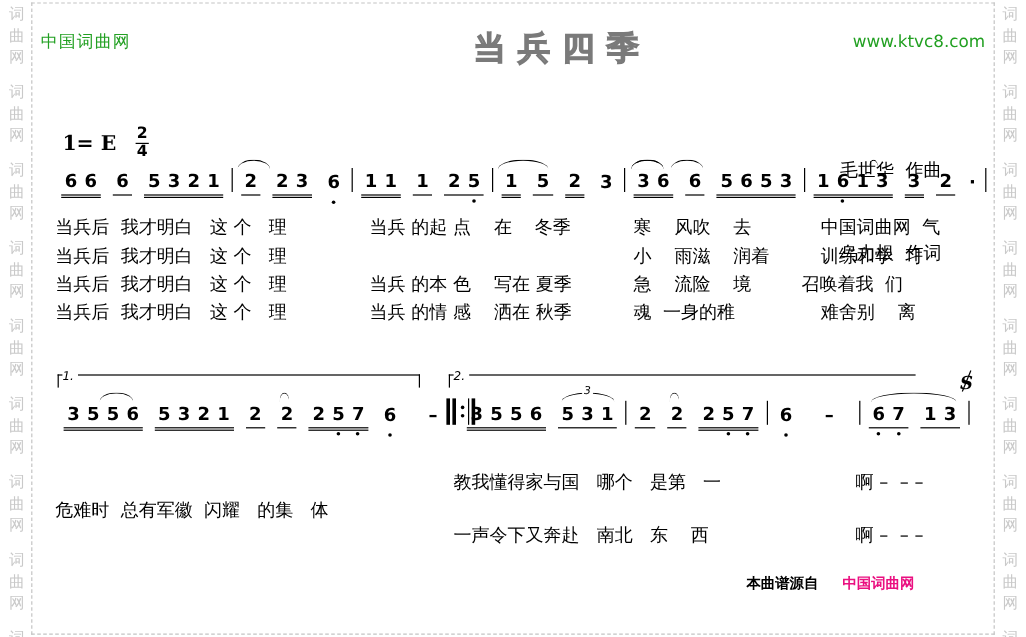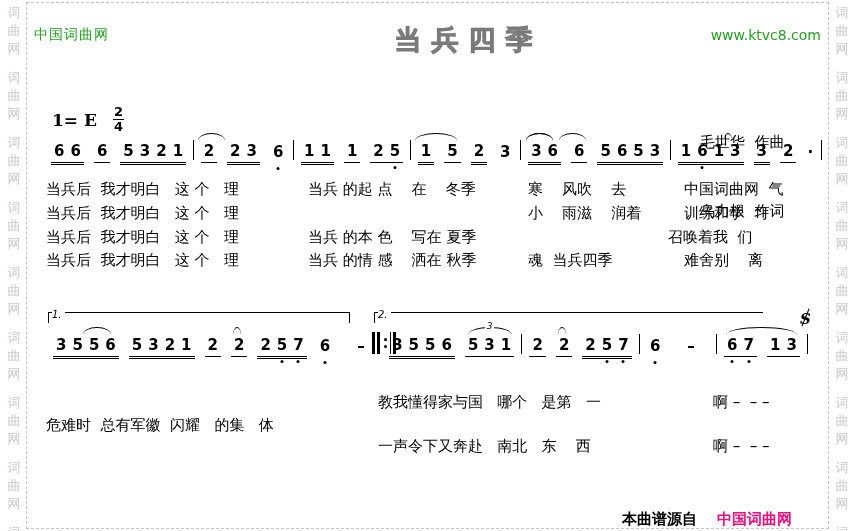--- a/index.html
+++ b/index.html
@@ -70,21 +70,21 @@
   .volta { position:absolute; height:10px; border-top:1px solid #000; border-left:1px solid #000; }
   .volta.v1 { left:48px;  top:312px; width:300px; border-right:1px solid #000; }
   .volta.v2 { left:374px; top:312px; width:388px; }
   .volta .lbl { position:absolute; left:3px; top:-4px; font-size:10px; font-style:italic;
                 line-height:12px; background:#fff; padding-right:3px; }
 
   
   .lyr { position:absolute; font-size:15px; white-space:pre;text-align:right; }
 
   
-  .footer { position:absolute; left:622px; top:478px; display:flex; font-size:15px; font-weight:bold;margin-top:32px; }
+  .footer { position:absolute; left:622px; top:478px; display:flex; font-size:12px; font-weight:bold; }
   .footer .prefix { color:#000; }
   .footer .brand  { color:#ea1080; margin-left:20px; text-decoration:none; }
 </style>
 </head>
 <body>
 
 <div class="page">
   <div class="frame"></div>
 
   <div class="wm wm-left" id="wmL">
@@ -301,25 +301,26 @@
   <span class="lyr" style="left:308px;top:180px">当兵 的起 点    在    冬季</span>
   <span class="lyr" style="left:528px;top:180px">寒    风吹    去</span>
   <span class="lyr" style="left:684px;top:180px">中国词曲网  气</span>
 
   <span class="lyr" style="left:46px;top:204px">当兵后  我才明白   这 个   理</span>
   <span class="lyr" style="left:528px;top:204px">小    雨滋    润着</span>
   <span class="lyr" style="left:684px;top:204px">训练和学  习</span>
 
   <span class="lyr" style="left:46px;top:228px">当兵后  我才明白   这 个   理</span>
   <span class="lyr" style="left:308px;top:228px">当兵 的本 色    写在 夏季</span>
+  <span class="lyr" style="left:528px;top:228px">急    流险    境</span>
   <span class="lyr" style="left:668px;top:228px">召唤着我  们</span>
 
   <span class="lyr" style="left:46px;top:251px">当兵后  我才明白   这 个   理</span>
   <span class="lyr" style="left:308px;top:251px">当兵 的情 感    洒在 秋季</span>
-  <span class="lyr" style="left:528px;top:251px">魂  当兵四季</span>
+  <span class="lyr" style="left:528px;top:251px">魂  一身的稚</span>
   <span class="lyr" style="left:684px;top:251px">难舍别    离</span>
 
   <div class="volta v1">
     <span class="lbl">1.</span>
   </div>
   <div class="volta v2">
     <span class="lbl">2.</span>
   </div>
 
   <div class="score-line" id="line2L">

